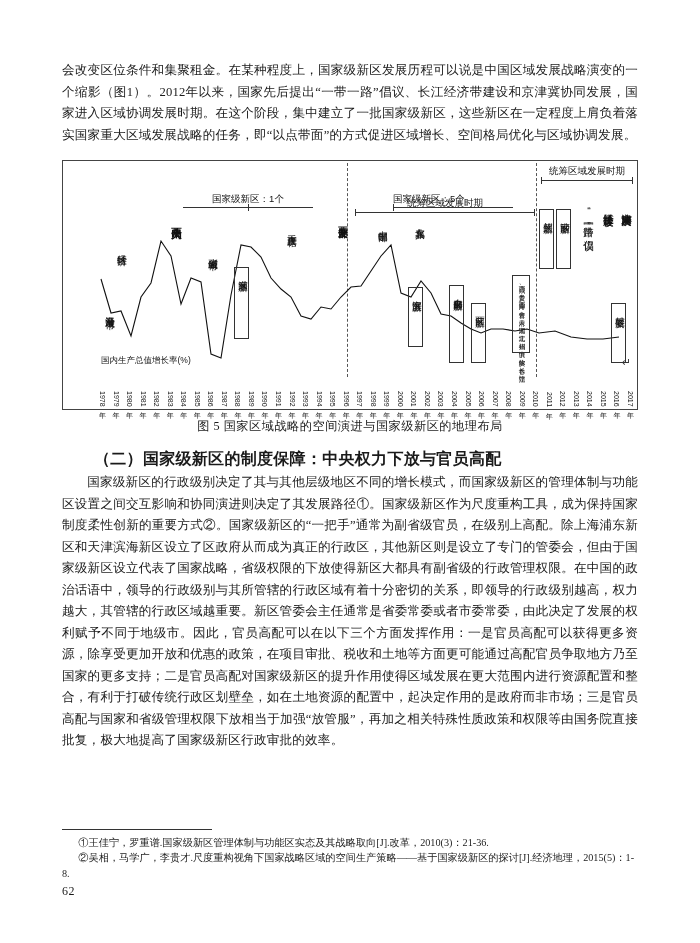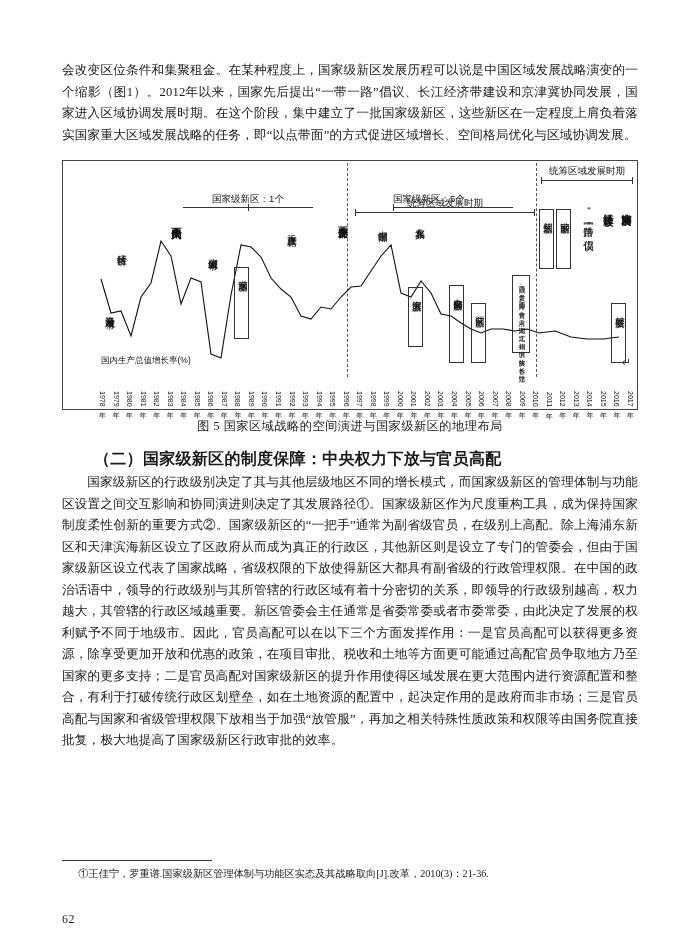--- a/index.html
+++ b/index.html
@@ -55,21 +55,21 @@
     font-size:10.2px;
     line-height:15.5px;
     color:#222;
   }
   .footnotes .rule{
     width:150px;height:1px;background:#333;margin-bottom:5px;
   }
   .fn{margin:0;text-indent:1.6em;}
   .pagenum{
     position:absolute;
-    left:62px;bottom:16px;
+    left:62px;bottom:44px;
     font-size:12px;
     letter-spacing:0.5px;
   }
   
   .chart{
     position:absolute;inset:0;
     font-family:"Liberation Sans", sans-serif;
   }
   .phase{
     position:absolute;
@@ -256,16 +256,17 @@
 
   <div class="fig-caption">图 5    国家区域战略的空间演进与国家级新区的地理布局</div>
 
   <div class="sec-head">（二）国家级新区的制度保障：中央权力下放与官员高配</div>
 
   <p class="body indent">国家级新区的行政级别决定了其与其他层级地区不同的增长模式，而国家级新区的管理体制与功能区设置之间交互影响和协同演进则决定了其发展路径①。国家级新区作为尺度重构工具，成为保持国家制度柔性创新的重要方式②。国家级新区的“一把手”通常为副省级官员，在级别上高配。除上海浦东新区和天津滨海新区设立了区政府从而成为真正的行政区，其他新区则是设立了专门的管委会，但由于国家级新区设立代表了国家战略，省级权限的下放使得新区大都具有副省级的行政管理权限。在中国的政治话语中，领导的行政级别与其所管辖的行政区域有着十分密切的关系，即领导的行政级别越高，权力越大，其管辖的行政区域越重要。新区管委会主任通常是省委常委或者市委常委，由此决定了发展的权利赋予不同于地级市。因此，官员高配可以在以下三个方面发挥作用：一是官员高配可以获得更多资源，除享受更加开放和优惠的政策，在项目审批、税收和土地等方面更可能通过高配官员争取地方乃至国家的更多支持；二是官员高配对国家级新区的提升作用使得区域发展在更大范围内进行资源配置和整合，有利于打破传统行政区划壁垒，如在土地资源的配置中，起决定作用的是政府而非市场；三是官员高配与国家和省级管理权限下放相当于加强“放管服”，再加之相关特殊性质政策和权限等由国务院直接批复，极大地提高了国家级新区行政审批的效率。</p>
 
   <div class="footnotes">
     <div class="rule"></div>
     <p class="fn">①王佳宁，罗重谱.国家级新区管理体制与功能区实态及其战略取向[J].改革，2010(3)：21-36.</p>
+    <p class="fn">②吴相，马学广，李贵才.尺度重构视角下国家战略区域的空间生产策略——基于国家级新区的探讨[J].经济地理，2015(5)：1-8.</p>
   </div>
 
   <div class="pagenum">62</div>
 </div>
 
 </body></html>

